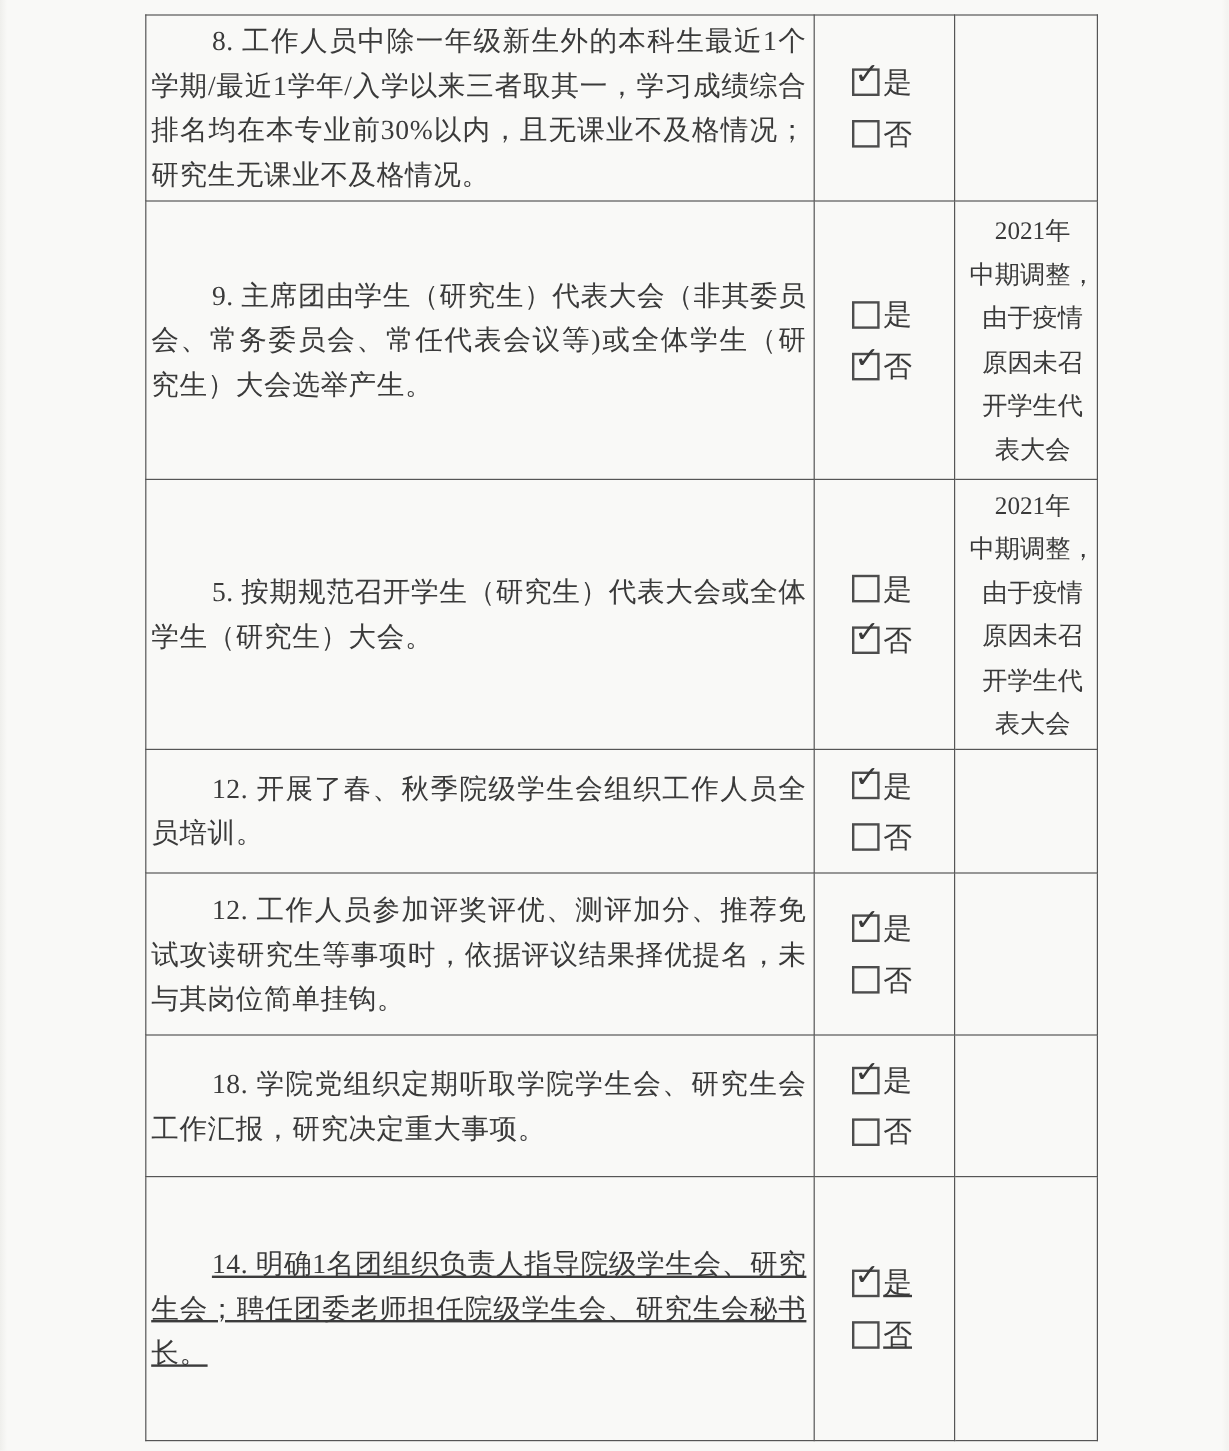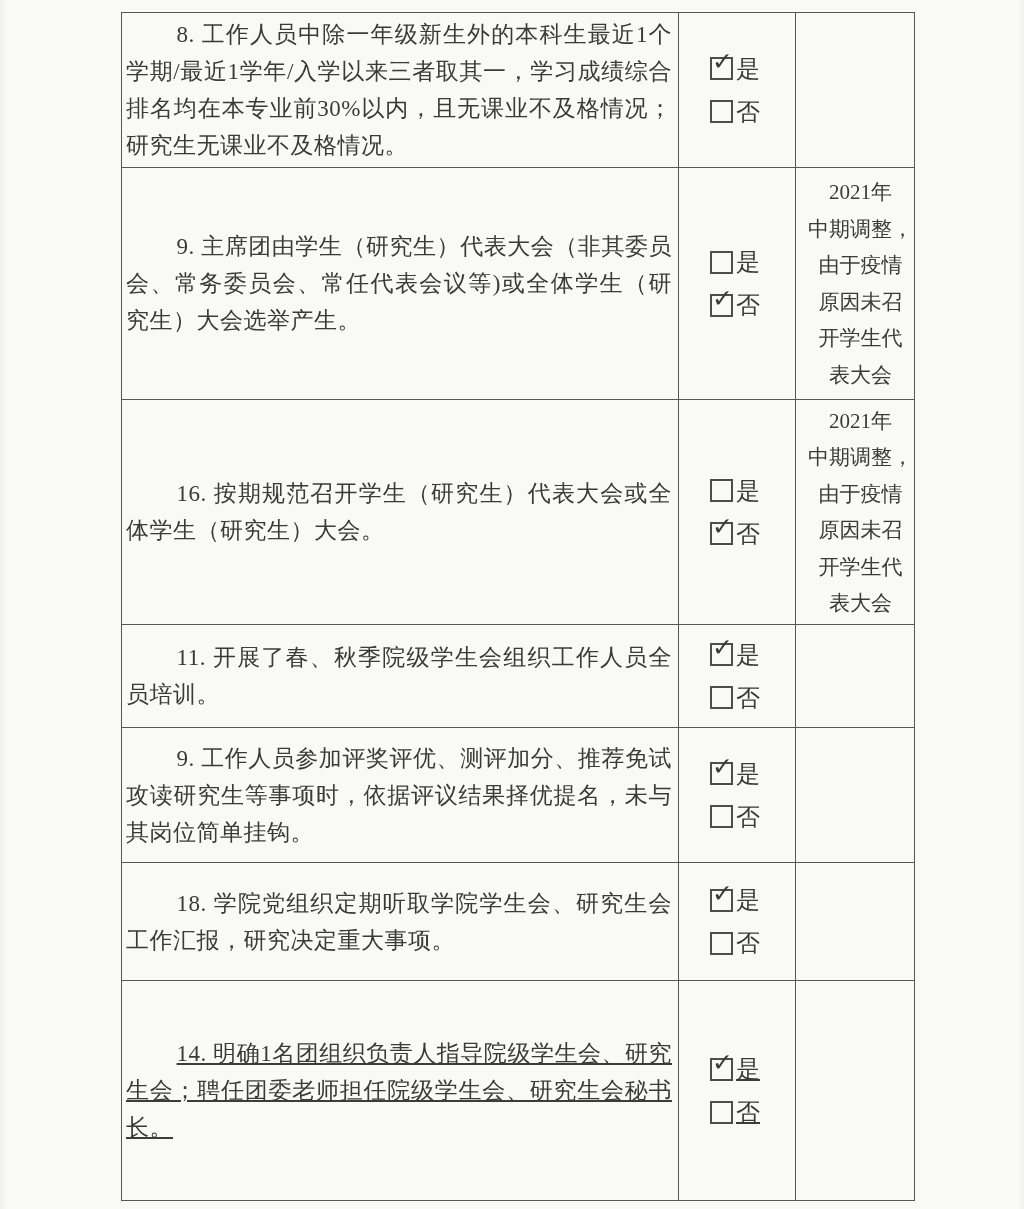--- a/index.html
+++ b/index.html
@@ -134,21 +134,21 @@
             <div class="remark-line">2021年</div>
             <div class="remark-line">中期调整，</div>
             <div class="remark-line">由于疫情</div>
             <div class="remark-line">原因未召</div>
             <div class="remark-line">开学生代</div>
             <div class="remark-line">表大会</div>
           </td>
         </tr>
         <tr style="height: 225px;">
           <td class="item-cell">
-            <p class="item-text">16.  按期规范召开学生（研究生）代表大会或全体学生（研究生）大会。</p>
+            <p class="item-text">5.  按期规范召开学生（研究生）代表大会或全体学生（研究生）大会。</p>
           </td>
           <td class="ans-cell">
             <div class="opt">
               <span class="cb"></span>
               <span class="opt-label">是</span>
             </div>
             <div class="opt">
               <span class="cb checked">
                 <span class="tick">✓</span>
               </span>
@@ -159,39 +159,39 @@
             <div class="remark-line">2021年</div>
             <div class="remark-line">中期调整，</div>
             <div class="remark-line">由于疫情</div>
             <div class="remark-line">原因未召</div>
             <div class="remark-line">开学生代</div>
             <div class="remark-line">表大会</div>
           </td>
         </tr>
         <tr style="height: 103px;">
           <td class="item-cell">
-            <p class="item-text">11.  开展了春、秋季院级学生会组织工作人员全员培训。</p>
+            <p class="item-text">12.  开展了春、秋季院级学生会组织工作人员全员培训。</p>
           </td>
           <td class="ans-cell">
             <div class="opt">
               <span class="cb checked">
                 <span class="tick">✓</span>
               </span>
               <span class="opt-label">是</span>
             </div>
             <div class="opt">
               <span class="cb"></span>
               <span class="opt-label">否</span>
             </div>
           </td>
           <td class="remark-cell"></td>
         </tr>
         <tr style="height: 135px;">
           <td class="item-cell">
-            <p class="item-text">9.  工作人员参加评奖评优、测评加分、推荐免试攻读研究生等事项时，依据评议结果择优提名，未与其岗位简单挂钩。</p>
+            <p class="item-text">12.  工作人员参加评奖评优、测评加分、推荐免试攻读研究生等事项时，依据评议结果择优提名，未与其岗位简单挂钩。</p>
           </td>
           <td class="ans-cell">
             <div class="opt">
               <span class="cb checked">
                 <span class="tick">✓</span>
               </span>
               <span class="opt-label">是</span>
             </div>
             <div class="opt">
               <span class="cb"></span>

